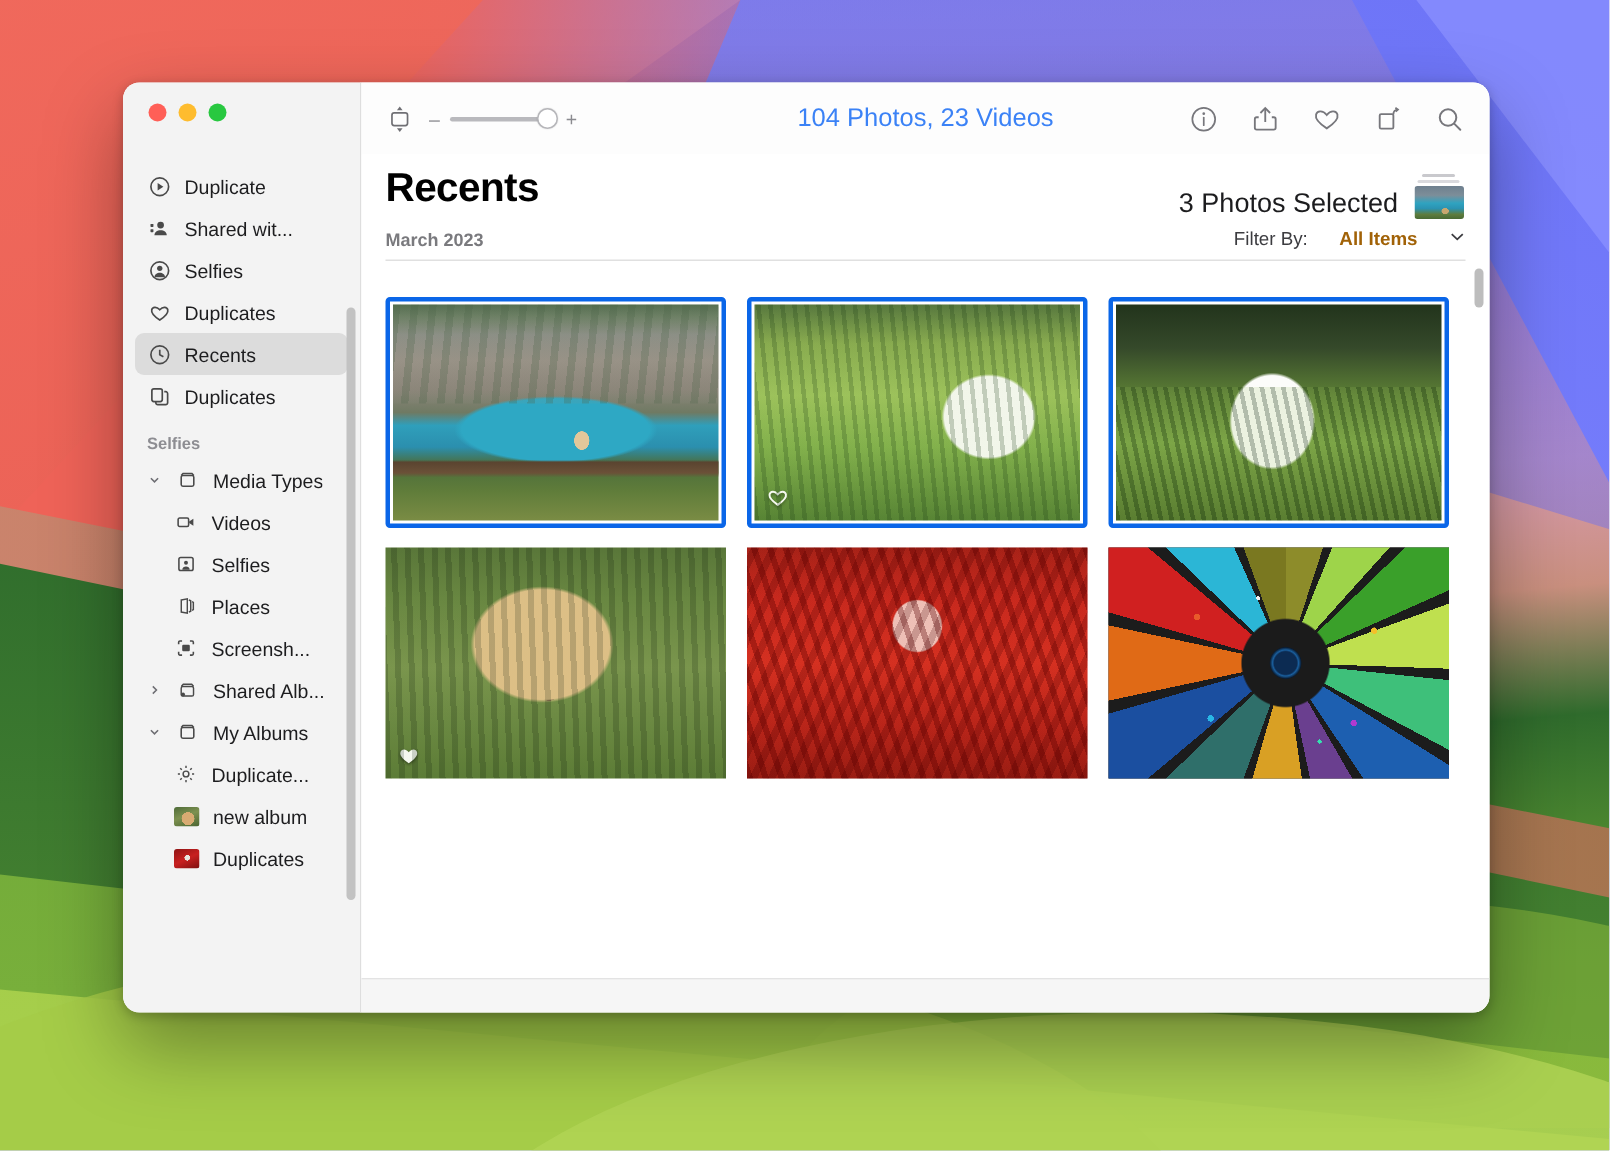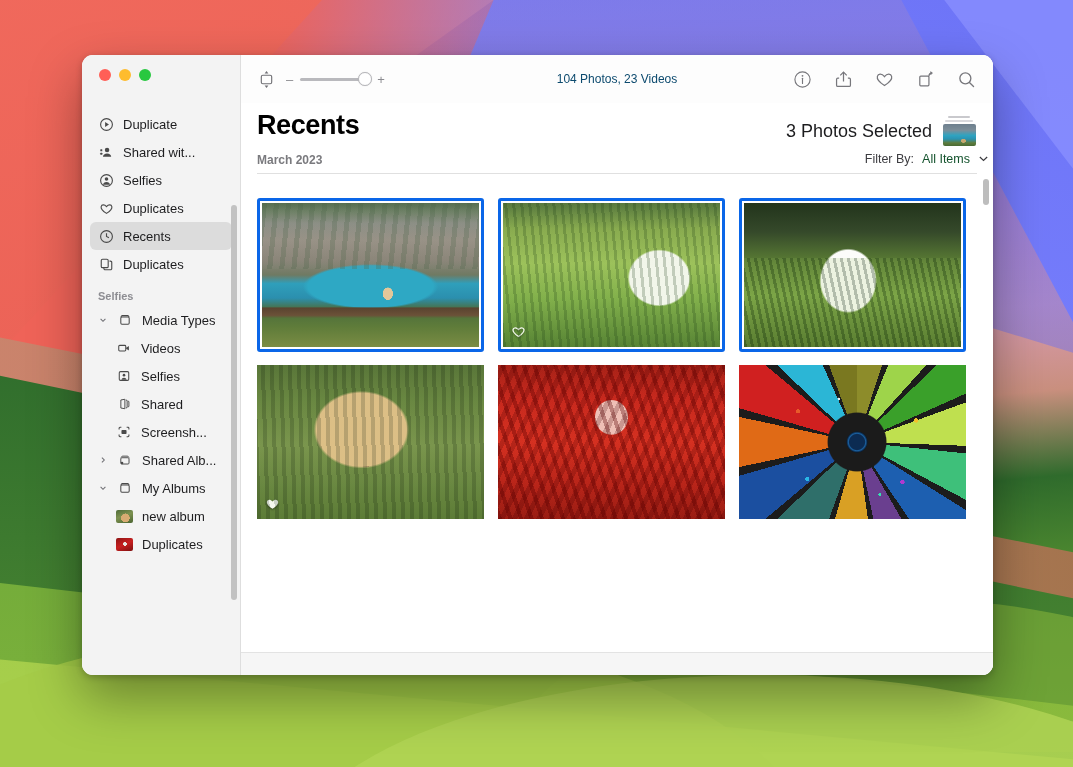--- a/index.html
+++ b/index.html
@@ -227,22 +227,22 @@
     width: 14px; height: 14px;
     border-radius: 50%;
     background: #ffffff;
     border: 1px solid #b6b6ba;
     box-shadow: 0 0 1px rgba(0,0,0,.2);
   }
   #tb-title {
     position: absolute;
     left: 0; right: 0;
     text-align: center;
-    font-size: 12px;
-    color: #0c4a6e;
+    font-size: 17px;
+    color: #3b82f6;
     pointer-events: none;
   }
   .tb-right {
     margin-left: auto;
     display: flex; align-items: center;
     gap: 19px;
     z-index: 2;
   }
   .tb-right .tb-icon-btn { color: #77777c; }
 
@@ -258,21 +258,21 @@
     font-weight: 700;
     letter-spacing: -0.4px;
     color: #000;
     line-height: 1.1;
   }
   .hdr-right {
     margin-left: auto;
     text-align: right;
     padding-top: 5px;
   }
-  .sel-row { display: flex; align-items: center; gap: 9px; justify-content: flex-end; }
+  .sel-row { display: flex; align-items: flex-end; gap: 9px; justify-content: flex-end; }
   #selected-count {
     font-size: 18px;
     color: #1c1c1e;
   }
   .sel-thumb-stack {
     position: relative;
     width: 36px; height: 30px;
   }
   .sel-thumb-stack .ln {
     position: absolute;
@@ -291,27 +291,27 @@
       linear-gradient(180deg, #6d7f8e 0%, #7d8e99 28%, #2fa3c0 52%, #2b93b2 68%, #5e7c3e 86%, #4a6a33 100%);
   }
   #date-sub {
     font-size: 12px;
     font-weight: 700;
     color: #7a7a7e;
     margin-top: 7px;
   }
   .filter-row {
     position: absolute;
-    right: 4px; bottom: 8px;
-    display: flex; align-items: flex-end; gap: 8px;
+    right: 16px; bottom: 8px;
+    display: flex; align-items: flex-end; gap: 21px;
     font-size: 12.5px;
     color: #3c3c40;
   }
   .filter-label { color: #3c3c40; }
-  .filter-value { font-weight: 400; color: #14532d; }
+  .filter-value { font-weight: 700; color: #a16207; }
   .chev { color: #3c3c40; font-size: 10px; }
   #hdr-divider {
     height: 1px;
     background: #e0e0e0;
     margin-top: 6px;
   }
 
   
   #grid-scroll {
     flex: 1;
@@ -600,21 +600,21 @@
 
 
         <div class="sb-item indent">
           <span class="sb-ico">
             <svg width="14" height="14" viewBox="0 0 16 16" fill="none" stroke="currentColor" stroke-width="1.1">
               <path d="M4.4 3.4 L9 2.6 v10.8 L4.4 12.6 Z"></path>
                 <path d="M10.2 3.4 L11.6 4 v8 l-1.4 .6"></path>
                 <path d="M12.6 4.6 L13.6 5.2 v5.6 l-1 .6"></path>
             </svg>
           </span>
-          <span class="sb-label">Shared</span>
+          <span class="sb-label">Places</span>
         </div>
 
         <div class="sb-item indent">
           <span class="sb-ico">
             <svg width="14" height="14" viewBox="0 0 16 16" fill="none" stroke="currentColor" stroke-width="1.2">
               <path d="M2.4 5.2 V3.6 a1 1 0 0 1 1-1 H5"></path>
                 <path d="M11 2.6 h1.6 a1 1 0 0 1 1 1 v1.6"></path>
               <path d="M13.6 10.8 v1.6 a1 1 0 0 1 -1 1 H11"></path>
                 <path d="M5 13.4 H3.4 a1 1 0 0 1 -1 -1 v-1.6"></path>
               <rect x="5.1" y="5.6" width="5.8" height="4.8" rx=".9" fill="currentColor" stroke="none"></rect>
@@ -647,20 +647,29 @@
           </span>
           <span class="sb-ico">
             <svg width="14" height="14" viewBox="0 0 16 16" fill="none" stroke="currentColor" stroke-width="1.2">
               <rect x="3.2" y="4.6" width="9.6" height="8.2" rx="1.3"></rect>
                 <path d="M3.2 4.6 L4.6 3 h6.8 l1.4 1.6"></path>
             </svg>
           </span>
           <span class="sb-label">My Albums</span>
         </div>
 
+        <div class="sb-item indent">
+          <span class="sb-ico">
+            <svg width="14" height="14" viewBox="0 0 16 16" fill="none" stroke="currentColor" stroke-width="1.1">
+              <circle cx="8" cy="8" r="2.2"></circle>
+              <path d="M8 1.8 v1.6 M8 12.6 v1.6 M1.8 8 h1.6 M12.6 8 h1.6 M3.6 3.6 l1.2 1.2 M11.2 11.2 l1.2 1.2 M12.4 3.6 l-1.2 1.2 M4.8 11.2 l-1.2 1.2"></path>
+            </svg>
+          </span>
+          <span class="sb-label">Duplicate...</span>
+        </div>
 
         <div class="sb-item indent">
           <span class="sb-thumb thumb-dog"></span>
           <span class="sb-label">new album</span>
         </div>
 
         <div class="sb-item indent">
           <span class="sb-thumb thumb-red"></span>
           <span class="sb-label">Duplicates</span>
         </div>

